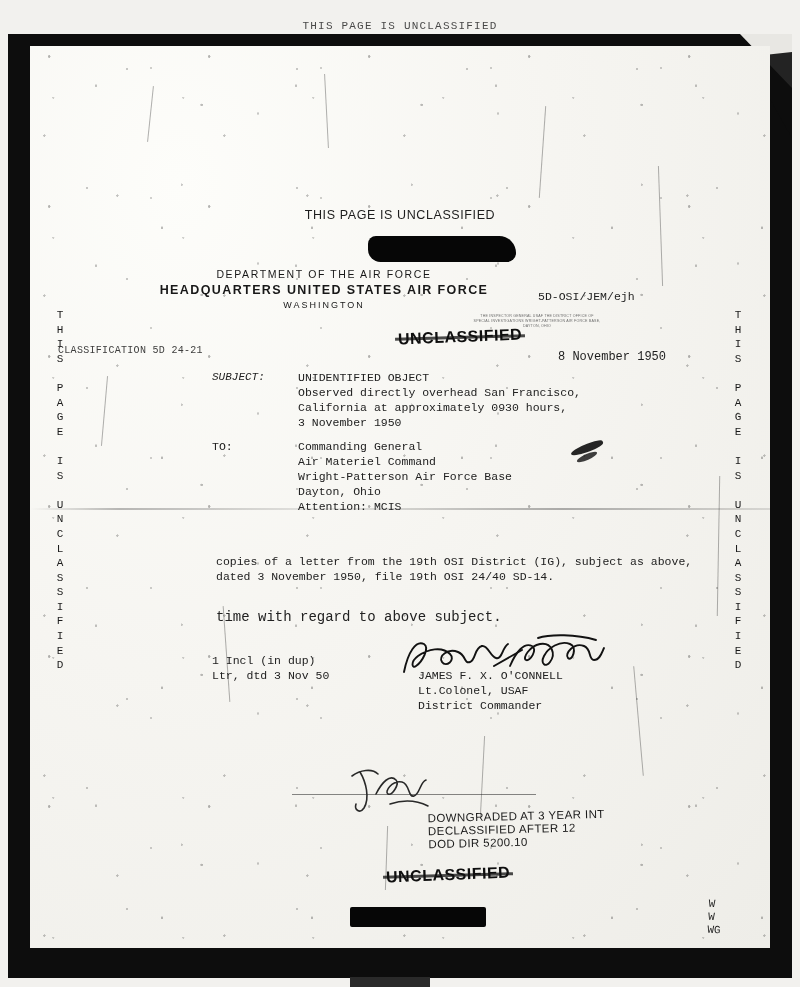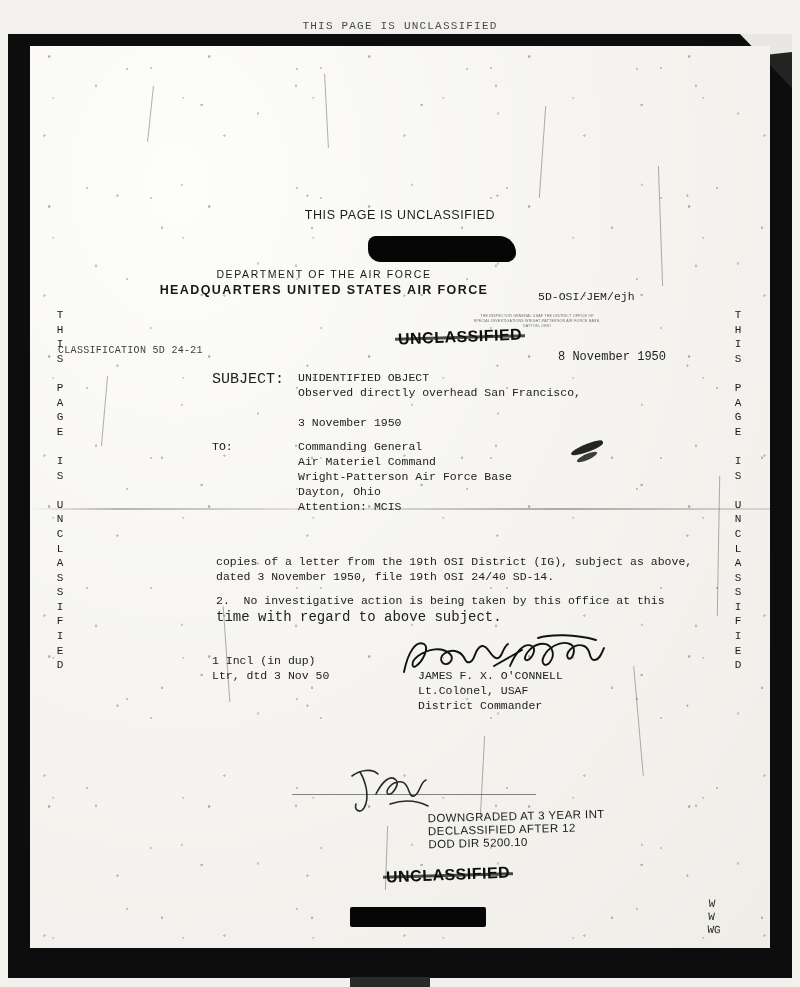--- a/index.html
+++ b/index.html
@@ -233,21 +233,21 @@
   #doc-date {
     position: absolute;
     top: 304px;
     left: 528px;
     font-family: "Liberation Mono", monospace;
     font-size: 12px;
     color: #1f1f1f;
   }
 
   
-  #subject-label { top: 325px; left: 182px; font-size: 15px; }
+  #subject-label { top: 325px; left: 182px; font-size: 11px; font-style: italic; }
   #subject-l1 { top: 325px; left: 268px; font-size: 11.5px; }
   #subject-l2 { top: 340px; left: 268px; font-size: 11.5px; font-family: Liberation Mono, monospace; }
   #subject-l3 { top: 355px; left: 268px; font-size: 11.5px; }
   #subject-l4 { top: 370px; left: 268px; font-size: 11.5px; }
 
   
   #to-label { top: 394px; left: 182px; font-size: 11.5px; }
   #to-l1 { top: 394px; left: 268px; font-size: 11.5px; }
   #to-l2 { top: 409px; left: 268px; font-size: 11.5px; }
   #to-l3 { top: 424px; left: 268px; font-size: 11.5px; }
@@ -454,52 +454,53 @@
 D</div>
 
     <div id="unclass-head">THIS PAGE IS UNCLASSIFIED</div>
 
     <div class="redaction" id="redaction-seal"></div>
     <div class="redaction" id="redaction-bottom"></div>
 
     <div id="letterhead">
       <div id="lh-dept">DEPARTMENT OF THE AIR FORCE</div>
       <div id="lh-hq">HEADQUARTERS UNITED STATES AIR FORCE</div>
+      <div id="lh-city">WASHINGTON</div>
     </div>
 
     <div id="routing-code">5D-OSI/JEM/ejh</div>
     <div id="seal-microtext">THE INSPECTOR GENERAL USAF
 THE DISTRICT OFFICE OF SPECIAL INVESTIGATIONS
 WRIGHT-PATTERSON AIR FORCE BASE, DAYTON, OHIO</div>
 
     <div class="stamp" id="stamp-top">UNCLASSIFIED</div>
     <div class="stamp" id="stamp-bottom">UNCLASSIFIED</div>
 
     <div id="class-stub">CLASSIFICATION 5D 24-21</div>
 
     <div id="doc-text">
 
       <div class="ln" id="doc-date">8 November 1950</div>
 
       <div class="ln" id="subject-label">SUBJECT:</div>
       <div class="ln" id="subject-l1">UNIDENTIFIED OBJECT</div>
       <div class="ln" id="subject-l2">Observed directly overhead San Francisco,</div>
+      <div class="ln" id="subject-l3">California at approximately 0930 hours,</div>
       <div class="ln" id="subject-l4">3 November 1950</div>
 
       <div class="ln" id="to-label">TO:</div>
       <div class="ln" id="to-l1">Commanding General</div>
       <div class="ln" id="to-l2">Air Materiel Command</div>
       <div class="ln" id="to-l3">Wright-Patterson Air Force Base</div>
       <div class="ln" id="to-l4">Dayton, Ohio</div>
       <div class="ln" id="to-l5">Attention: MCIS</div>
 
       <div class="ln" id="p1-l2">copies of a letter from the 19th OSI District (IG), subject as above,</div>
       <div class="ln" id="p1-l3">dated 3 November 1950, file 19th OSI 24/40 SD-14.</div>
 
-      <div class="ln" id="p2-l1">2.  No investigative action is being taken by this office at this</div>
       <div class="ln" id="p2-l2">time with regard to above subject.</div>
 
       <div class="ln" id="incl-l1">1 Incl (in dup)</div>
       <div class="ln" id="incl-l2">Ltr, dtd 3 Nov 50</div>
 
       <div class="ln" id="sig-name">JAMES F. X. O'CONNELL</div>
       <div class="ln" id="sig-rank">Lt.Colonel, USAF</div>
       <div class="ln" id="sig-title">District Commander</div>
     </div>
 

